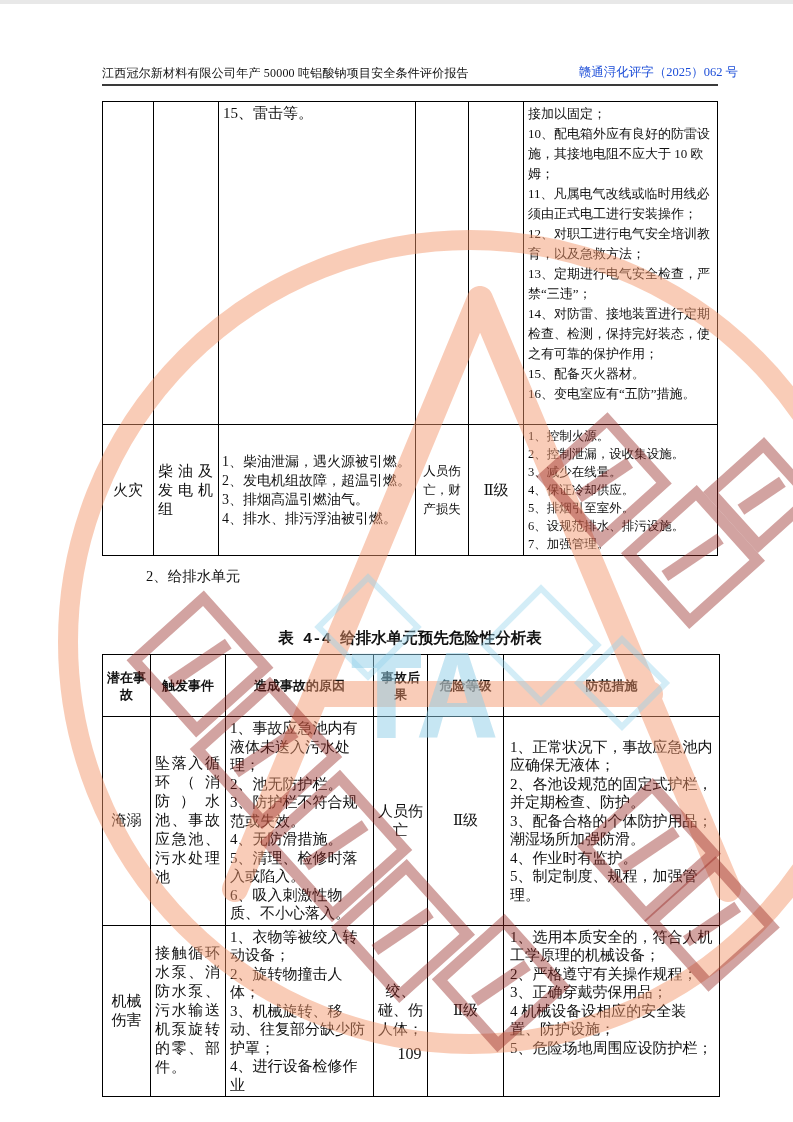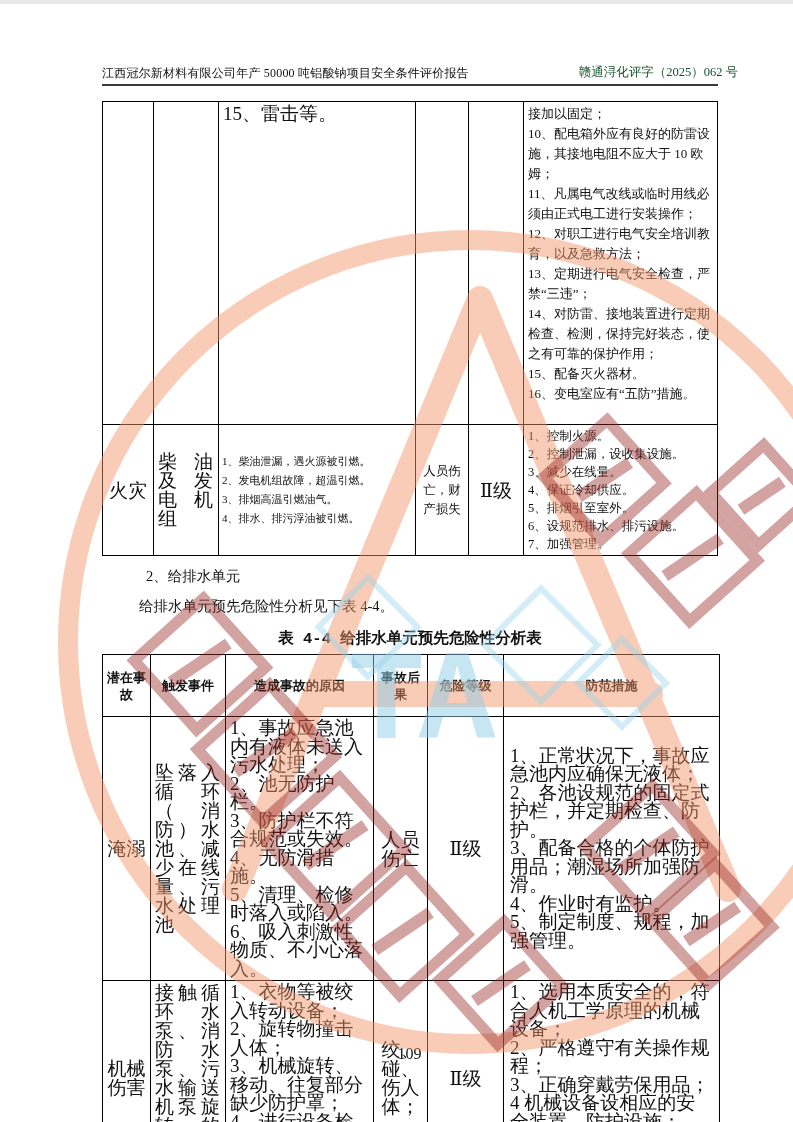--- a/index.html
+++ b/index.html
@@ -3,35 +3,35 @@
 <meta charset="utf-8">
 <style>
   html,body{margin:0;padding:0;background:#e8e8e8;}
   .page{
     position:relative;width:793px;height:1122px;background:#ffffff;
     font-family:"Liberation Serif","DejaVu Serif",serif;color:#111;
     overflow:hidden;margin:4px auto;padding-left:20px;
   }
   
   .hdr-left{position:absolute;left:102px;top:61px;font-size:12px;letter-spacing:.2px;}
-  .hdr-right{position:absolute;right:75px;top:60px;font-size:12.5px;color:#14532d;}
+  .hdr-right{position:absolute;right:75px;top:60px;font-size:12.5px;color:#1d4ed8;}
   .hdr-rule{position:absolute;left:102px;top:80px;width:616px;height:0;border-top:2px solid #3a3a3a;}
   
   table{border-collapse:collapse;table-layout:fixed;}
   td,th{border:1px solid #000;overflow:hidden;font-weight:normal;}
   .t1{position:absolute;left:102px;top:97px;width:615px;}
   .t2{position:absolute;left:102px;top:650px;width:617px;}
-  .cell{font-size:19px;line-height:19px;padding:2px 4px;vertical-align:middle;}
+  .cell{font-size:15px;line-height:19px;padding:2px 4px;vertical-align:middle;}
   .pre{white-space:pre-line;}
   .top{vertical-align:top;}
   .ctr{text-align:center;}
   .just{text-align:justify;letter-spacing:1px;}
   .t1 .m-tall{line-height:20px;font-size:13px;}
   .t1 .m-short{line-height:18px;font-size:12.5px;}
-  .t1 .causes2{line-height:19px;font-size:11px;padding:2px 3px;}
+  .t1 .causes2{line-height:19px;font-size:14px;padding:2px 3px;}
   .t2 th{font-size:13px;font-weight:bold;text-align:center;line-height:17px;padding:2px;}
   .t2 .c3{line-height:18.5px;}
   .t2 .c6{line-height:18.5px;padding:2px 6px;}
   
   .sec-heading{position:absolute;left:146px;top:563px;font-size:14.5px;}
   .sec-para{position:absolute;left:139px;top:593px;font-size:14.5px;}
   .tbl-caption{position:absolute;left:102px;top:624px;width:616px;text-align:center;
     font-weight:bold;font-size:15.5px;font-family:Liberation Mono, monospace;}
   .page-num{position:absolute;left:102px;top:1041px;width:615px;text-align:center;font-size:16px;}
   
@@ -94,21 +94,20 @@
 3、减少在线量。
 4、保证冷却供应。
 5、排烟引至室外。
 6、设规范排水、排污设施。
 7、加强管理。</td>
     </tr>
   </tbody>
     </table>
 
   <div class="sec-heading">2、给排水单元</div>
-  <div class="sec-para">给排水单元预先危险性分析见下表 4-4。</div>
   <div class="tbl-caption">表 4-4  给排水单元预先危险性分析表</div>
 
   <table class="t2">
     <colgroup>
       <col style="width:48px">
         <col style="width:75px">
         <col style="width:148px">
       <col style="width:54px">
         <col style="width:76px">
         <col style="width:216px">
@@ -117,21 +116,21 @@
         <tr style="height:62px">
       <th>潜在事故</th>
       <th>触发事件</th>
       <th>造成事故的原因</th>
       <th>事故后果</th>
       <th>危险等级</th>
       <th>防范措施</th>
     </tr>
     <tr style="height:189px">
       <td class="cell ctr">淹溺</td>
-      <td class="cell just">坠落入循环（消防）水池、减少在线量、污水处理池</td>
+      <td class="cell just">坠落入循环（消防）水池、事故应急池、污水处理池</td>
       <td class="cell top pre c3">1、事故应急池内有液体未送入污水处理；
 2、池无防护栏。
 3、防护栏不符合规范或失效。
 4、无防滑措施。
 5、清理、检修时落入或陷入。
 6、吸入刺激性物质、不小心落入。</td>
       <td class="cell ctr">人员伤亡</td>
       <td class="cell ctr">Ⅱ级</td>
       <td class="cell pre c6">1、正常状况下，事故应急池内应确保无液体；
 2、各池设规范的固定式护栏，并定期检查、防护。

